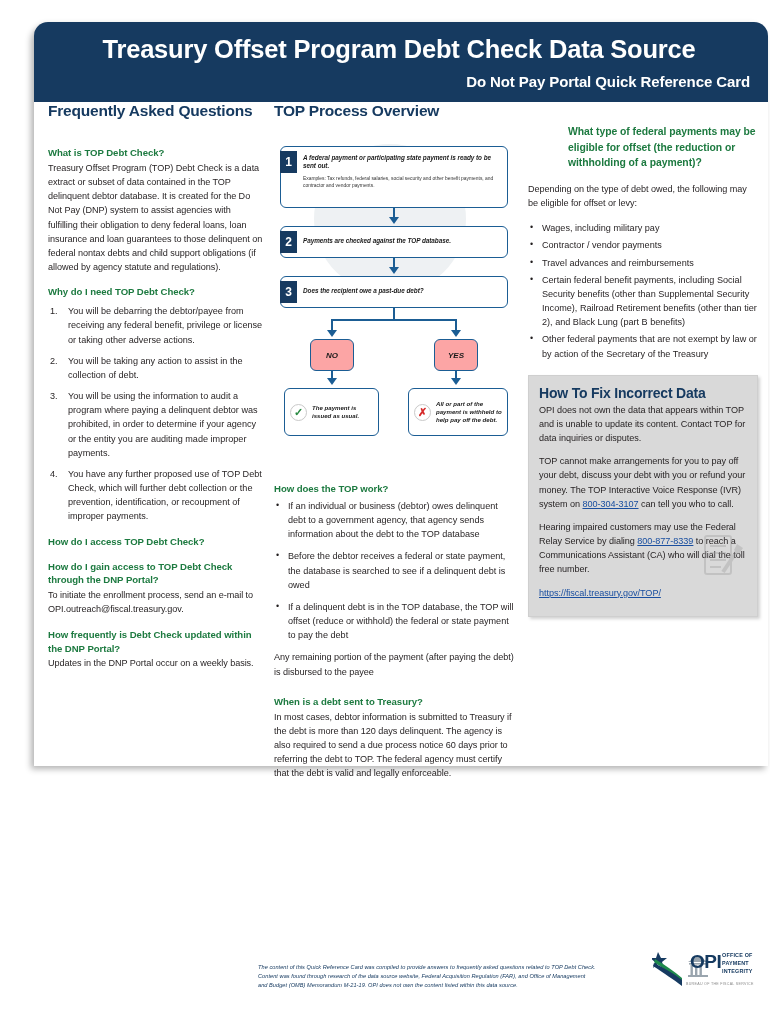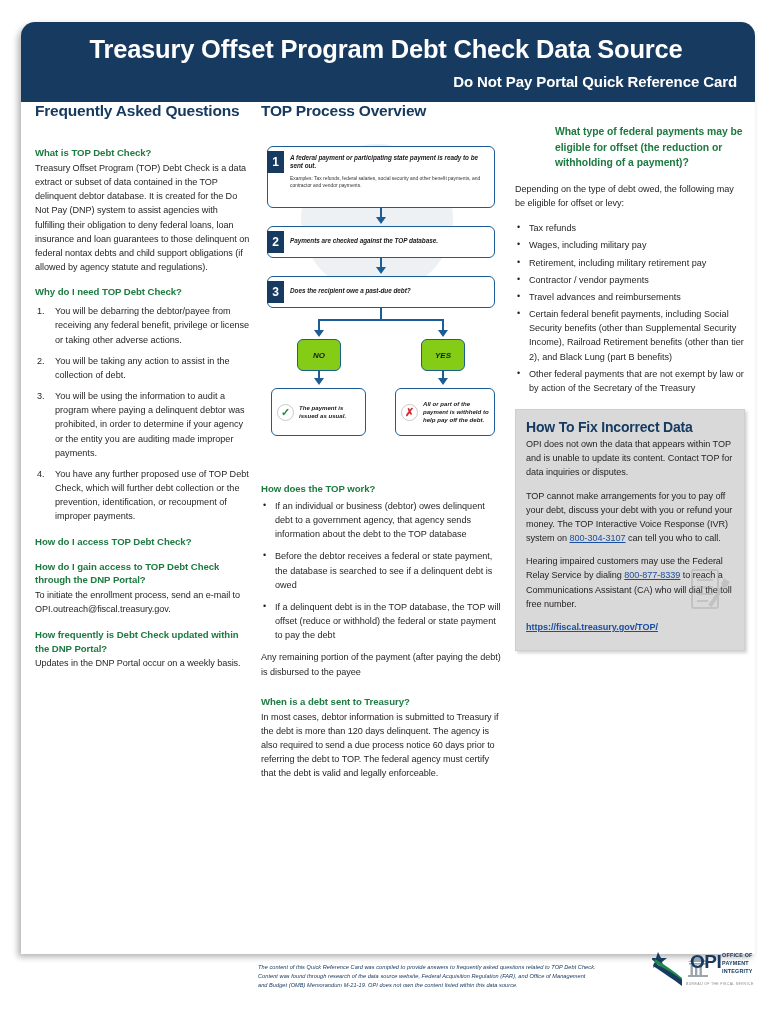--- a/index.html
+++ b/index.html
@@ -7,22 +7,22 @@
     width: 770px; height: 1024px;
     background: #ffffff;
     font-family: "Liberation Sans", sans-serif;
     overflow: hidden;
   }
   .page { position: relative; width: 770px; height: 1024px; background: #fff; }
 
   
   .card {
     position: absolute;
-    left: 21px; top: 22px;
-    width: 734px; height: 932px;
+    left: 34px; top: 22px;
+    width: 734px; height: 744px;
     border-radius: 16px 16px 0 0;
     background: #ffffff;
     box-shadow: -3px 3px 6px rgba(0,0,0,0.30);
   }
   .header {
     position: absolute; left: 0; top: 0;
     width: 734px; height: 80px;
     background: #163a60;
     border-radius: 14px 14px 0 0;
     padding: 8px 18px 0 0;
@@ -145,21 +145,21 @@
     border-left: 5px solid transparent;
     border-right: 5px solid transparent;
     border-top: 7px solid #1b5d94;
   }
   .vline { position: absolute; background: #1b5d94; width: 2px; }
   .hline { position: absolute; background: #1b5d94; height: 2px; }
   .dbox {
     position: absolute;
     width: 44px; height: 32px;
     border: 1.6px solid #1b5d94; border-radius: 6px;
-    background: #84cc16;
+    background: #fca5a5;
     display: flex; align-items: center; justify-content: center;
     font-style: italic; font-weight: bold; font-size: 8px; color: #1a1a1a;
   }
   .rbox {
     position: absolute;
     border: 1.5px solid #1b5d94; border-radius: 6px;
     background: #fff;
     display: flex; align-items: center;
     padding: 5px 5px 5px 5px;
   }
@@ -308,35 +308,33 @@
       <div class="a" style="margin-top:2px;">Any remaining portion of the payment (after paying the debt) is disbursed to the payee</div>
 
       <div class="q" style="margin-top:16px;">When is a debt sent to Treasury?</div>
       <div class="a">In most cases, debtor information is submitted to Treasury if the debt is more than 120 days delinquent.  The agency is also required to send a due process notice 60 days prior to referring the debt to TOP.  The federal agency must certify that the debt is valid and legally enforceable.</div>
     </div>
 
     <div class="col col-right">
       <div class="q" style="margin-top:22px; font-size:10.4px; line-height:1.5;">What type of federal payments may be eligible for offset (the reduction or withholding of a payment)?</div>
       <div class="a" style="margin-top:11px;">Depending on the type of debt owed, the following may be eligible for offset or levy:</div>
       <ul class="bul tight" style="margin-top:11px;">
-        <li>Tax refunds</li>
         <li>Wages, including military pay</li>
-        <li>Retirement, including military retirement pay</li>
         <li>Contractor / vendor payments</li>
         <li>Travel advances and reimbursements</li>
         <li>Certain federal benefit payments, including Social Security benefits (other than Supplemental Security Income), Railroad Retirement benefits (other than tier 2), and Black Lung (part B benefits)</li>
         <li>Other federal payments that are not exempt by law or by action of the Secretary of the Treasury</li>
       </ul>
 
       <div class="fixbox">
         <h3>How To Fix Incorrect Data</h3>
         <p>OPI does not own the data that appears within TOP and is unable to update its content.  Contact TOP for data inquiries or disputes.</p>
         <p><span>TOP cannot make arrangements for you to pay off your debt, discuss your debt with you or refund your money.  The TOP Interactive Voice Response (IVR) system on </span><a class="lnk" href="#">800-304-3107</a><span> can tell you who to call.</span></p>
         <p><span>Hearing impaired customers may use the Federal Relay Service by dialing </span><a class="lnk" href="#">800-877-8339</a><span> to reach a Communications Assistant (CA) who will dial the toll free number.</span></p>
-        <p style="margin-bottom:4px;font-weight:bold;"><a class="lnk" href="#">https://fiscal.treasury.gov/TOP/</a></p>
+        <p style="margin-bottom:4px;"><a class="lnk" href="#">https://fiscal.treasury.gov/TOP/</a></p>
         <span class="wrench-icon">
           <svg width="40" height="44" viewBox="0 0 40 44">
             <rect x="2" y="2" width="26" height="38" rx="2" fill="none" stroke="#9a9a9a" stroke-width="2"></rect>
             <line x1="7" y1="12" x2="23" y2="12" stroke="#9a9a9a" stroke-width="2"></line>
             <line x1="7" y1="19" x2="23" y2="19" stroke="#9a9a9a" stroke-width="2"></line>
             <line x1="7" y1="26" x2="23" y2="26" stroke="#9a9a9a" stroke-width="2"></line>
             <line x1="7" y1="33" x2="18" y2="33" stroke="#9a9a9a" stroke-width="2"></line>
             <path d="M20 38 L36 14" stroke="#9a9a9a" stroke-width="4" fill="none"></path>
             <path d="M34 10 l6 4 -4 6 -5 -4 z" fill="#9a9a9a"></path>
           </svg>

